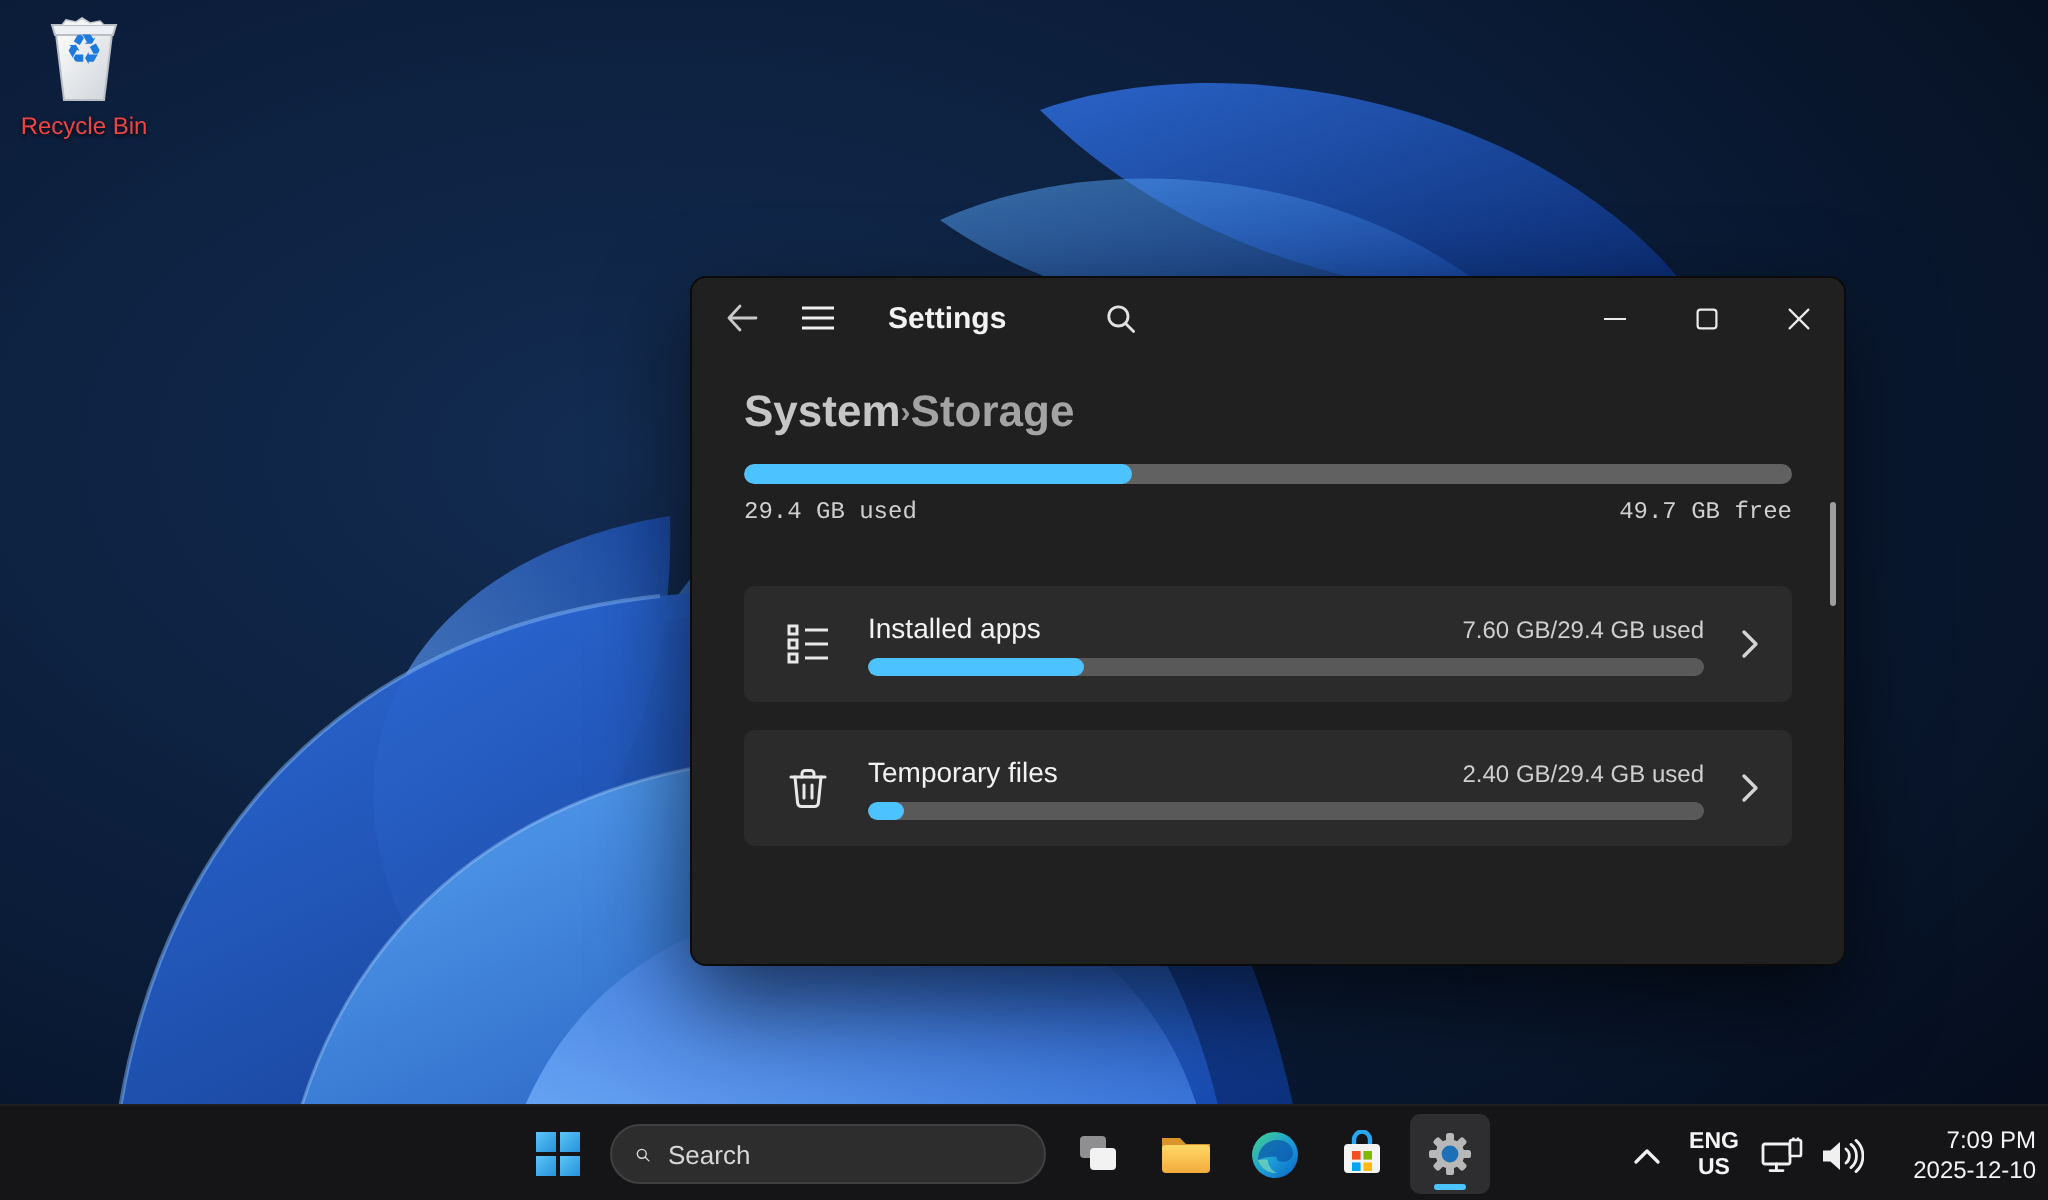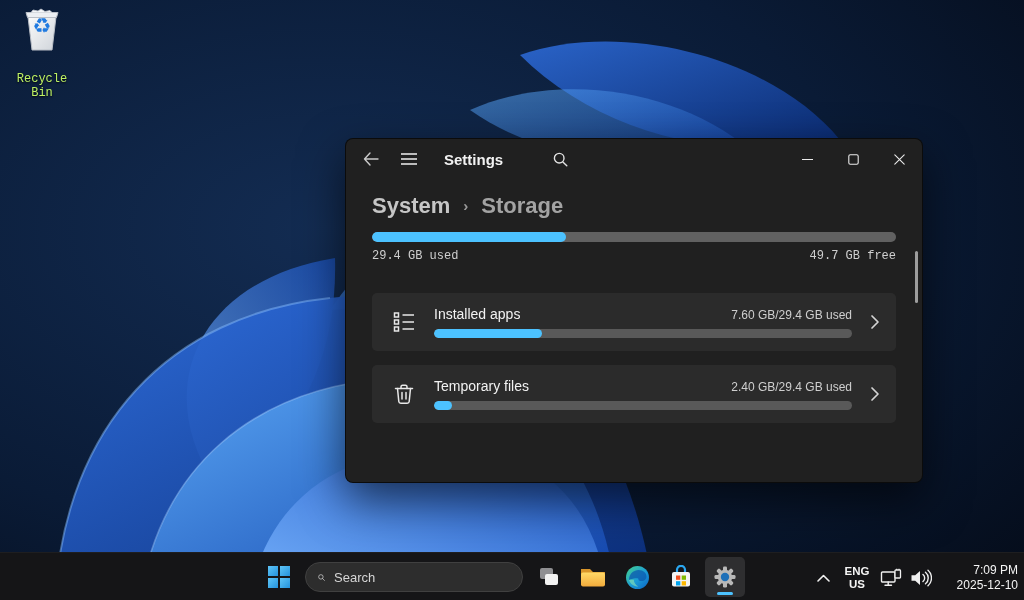--- a/index.html
+++ b/index.html
@@ -7,38 +7,38 @@
   body { position:relative; background:#060d1a; font-family:"Liberation Sans",sans-serif; color:#fff; }
 
   
   .wallpaper { position:absolute; inset:0; }
 
   
   .desktop-icon { position:absolute; left:6px; top:6px; width:72px; text-align:center; cursor:default; }
   .desktop-icon .glyph { position:relative; width:46px; height:48px; margin:0 auto; }
   .desktop-icon .recycle-symbol { position:absolute; left:50%; top:9px; transform:translateX(-50%);
       font-size:21px; color:#1f7ae0; line-height:1; }
-  .desktop-icon .label { margin-top:18px; font-size:12px; color:#bef264; text-shadow:0 1px 2px rgba(0,0,0,.9);font-family:Liberation Mono, monospace; }
+  .desktop-icon .label { margin-top:2px; font-size:12px; color:#ef4444; text-shadow:0 1px 2px rgba(0,0,0,.9); }
 
   
   .window { position:absolute; left:345px; top:138px; width:578px; height:345px;
       background:#202020; border-radius:8px; border:1px solid rgba(0,0,0,.65);
       box-shadow:0 18px 45px rgba(0,0,0,.6); overflow:hidden; }
   .titlebar { height:40px; display:flex; align-items:center; padding-left:10px; }
   .tb-btn { width:30px; height:30px; display:flex; align-items:center; justify-content:center;
       background:none; border:none; cursor:pointer; }
   .hamburger-btn { margin-left:8px; }
   .win-title { margin-left:20px; font-size:15px; font-weight:600; color:#f2f2f2; }
   .title-search-btn { margin-left:42px; }
   .caption-controls { margin-left:auto; display:flex; height:40px; }
   .caption-btn { width:46px; height:40px; display:flex; align-items:center; justify-content:center;
       background:none; border:none; cursor:pointer; }
 
   .content { padding:0 26px; }
-  .breadcrumb { margin-top:14px; display:flex; align-items:baseline; gap:13px;
+  .breadcrumb { margin-top:14px; display:flex; align-items:baseline; 
       font-size:22px; font-weight:600; }
   .breadcrumb .parent { color:#c6c6c6; cursor:pointer; }
   .breadcrumb .sep { color:#9a9a9a; font-size:15px; transform:translateY(-2px); }
   .breadcrumb .current { color:#a3a3a3; }
 
   .disk-heading { margin-top:24px; font-size:23px; font-weight:700; color:#ffffff; }
   .disk-bar { margin-top:13px; height:10px; border-radius:5px; background:#616161; overflow:hidden; }
   .disk-bar .fill { height:100%; border-radius:5px; background:#4cc2ff; }
   .disk-labels { margin-top:7px; display:flex; justify-content:space-between;
       font-size:12px; color:#cfcfcf;font-family:Liberation Mono, monospace; }

